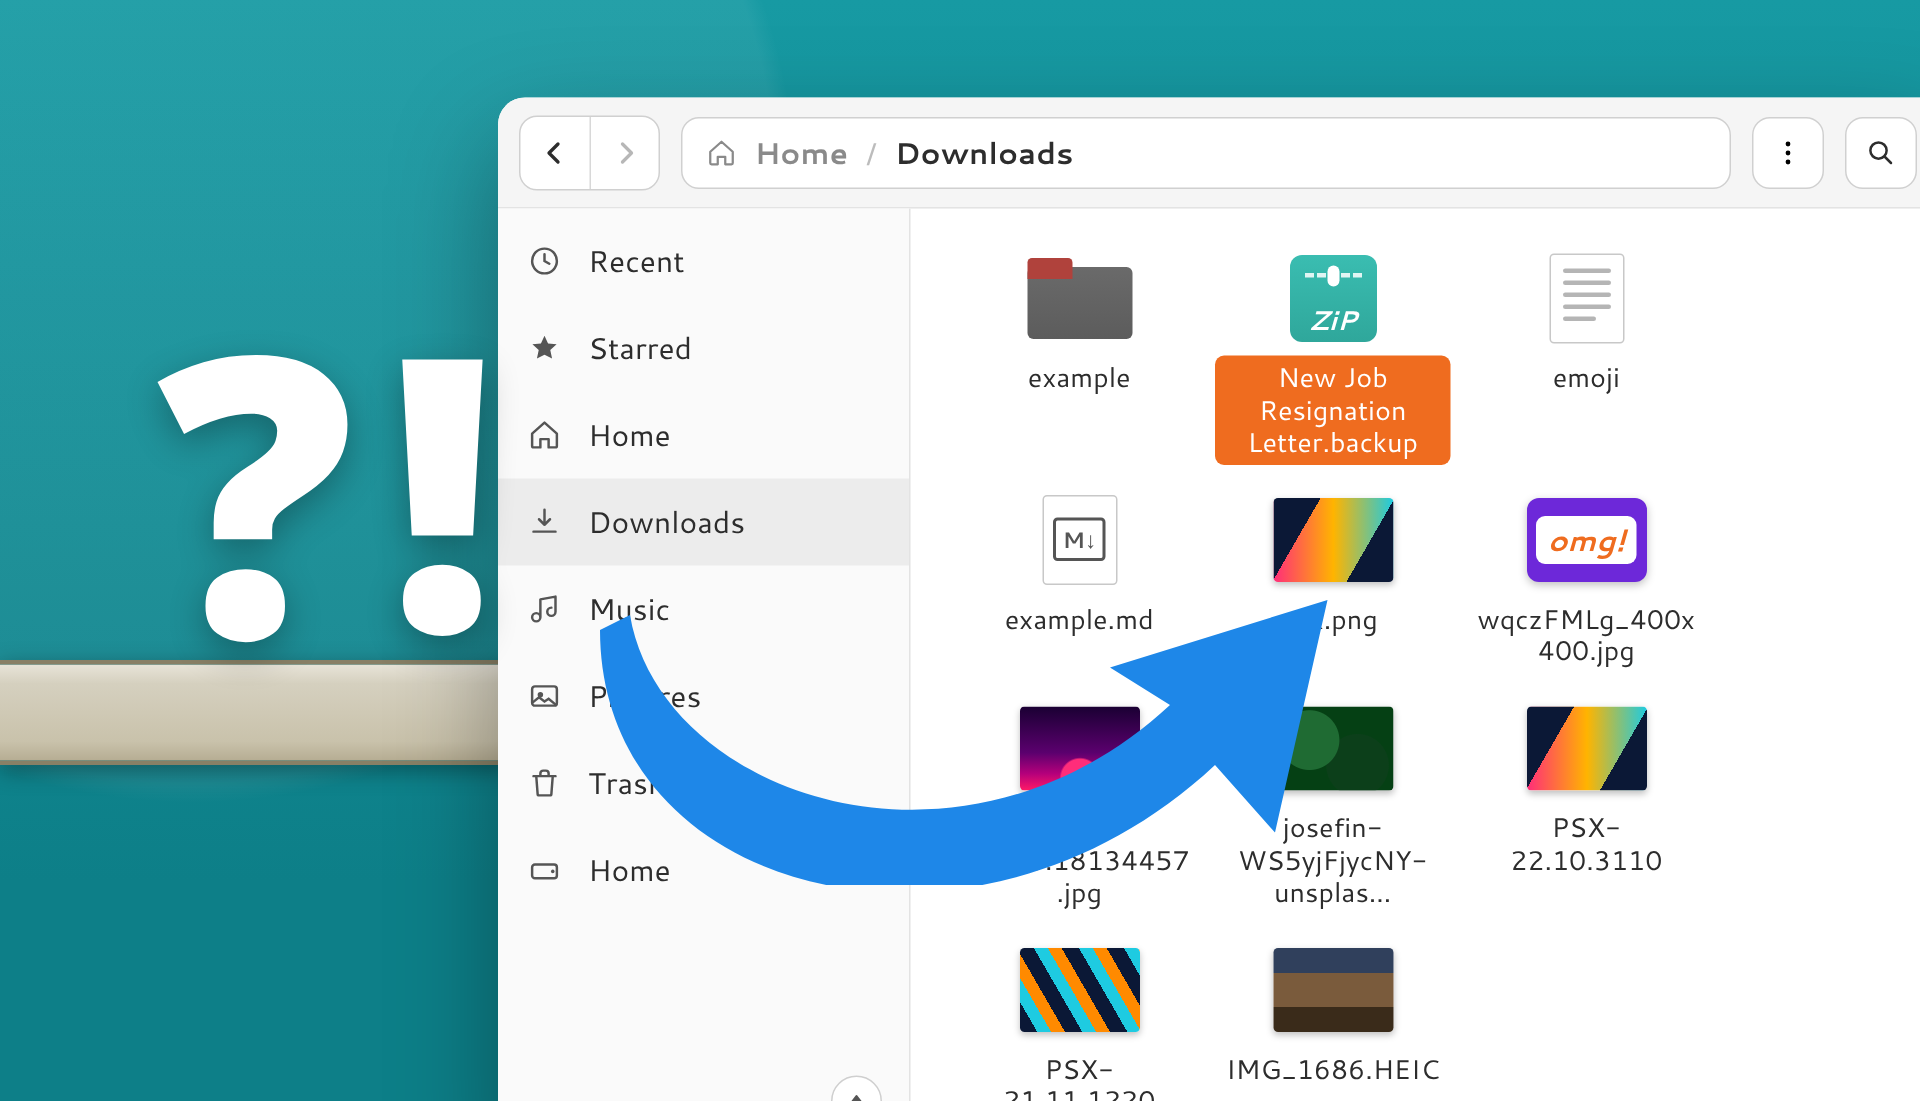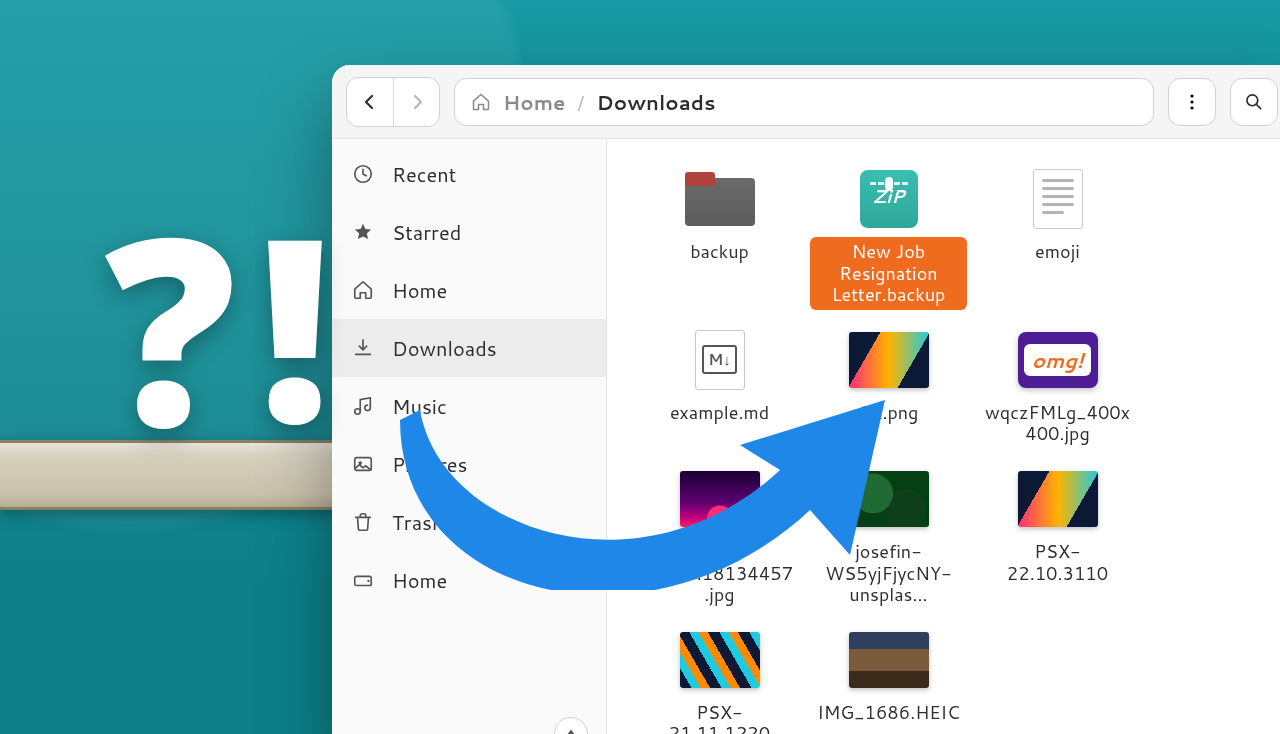--- a/index.html
+++ b/index.html
@@ -168,21 +168,21 @@
   }
   .folder-ico::after {
     content:""; position:absolute; left:0; top:0; width:30px; height:14px;
     background:#b0423c; border-radius:3px 3px 0 0;
   }
   .zip-ico {
     width:58px; height:58px; border-radius:8px;
     background: linear-gradient(#3abdb1, #2fa79b);
     color:#fff; font-weight:900; font-style:italic; font-size:18px;
     display:flex; flex-direction:column; align-items:center; justify-content:flex-end;
-    padding-bottom:19px;
+    padding-bottom:2px;
     position:relative;
   }
   .zip-ico::before {
     content:""; position:absolute; top:12px; left:10px; right:10px;
     border-top:3px dashed rgba(255,255,255,.85);
   }
   .zip-ico::after {
     content:""; position:absolute; top:7px; left:50%; transform:translateX(-50%);
     width:8px; height:14px; border-radius:4px; background:#fff;
   }
@@ -193,21 +193,21 @@
   }
   .doc-ico span { height:3px; background:#b5b5b5; border-radius:2px; }
   .md-ico {
     width:50px; height:60px; background:#fff; border:1px solid #c8c8c8;
     border-radius:3px; display:flex; align-items:center; justify-content:center;
     color:#555; font-weight:700; font-size:15px;
   }
   .md-ico .glyph { border:2px solid #555; padding:2px 4px; border-radius:3px; }
   .omg-ico {
     width:80px; height:56px; border-radius:8px;
-    background:#4c1d95;
+    background:#6d28d9;
     display:flex; align-items:center; justify-content:center;
     color:#fff; font-weight:900; font-style:italic; font-size:20px;
     box-shadow: 0 2px 6px rgba(0,0,0,.25);
   }
   .omg-ico span { background:#fff; color:#ef6c1f; padding:2px 8px; border-radius:6px; }
   .img-thumb { width:82px; height:56px; border-radius:3px; box-shadow:0 2px 5px rgba(0,0,0,.25); }
   .g-sunset { background:
     radial-gradient(circle at 50% 85%, #ff2d7a 0 20%, transparent 22%),
     linear-gradient(#1a0033, #5b006e 55%, #b5007b 80%, #ff1a66);
   }
@@ -351,21 +351,21 @@
           </svg>
       </div>
     </div>
 
     <div class="content">
 
       <div class="file">
         <div class="thumb">
             <div class="folder-ico"></div>
           </div>
-        <div class="label">backup</div>
+        <div class="label">example</div>
       </div>
 
       <div class="file selected">
         <div class="thumb">
             <div class="zip-ico">ZiP</div>
           </div>
         <div class="label">New Job Resignation Letter.backup</div>
       </div>
 
       <div class="file">

